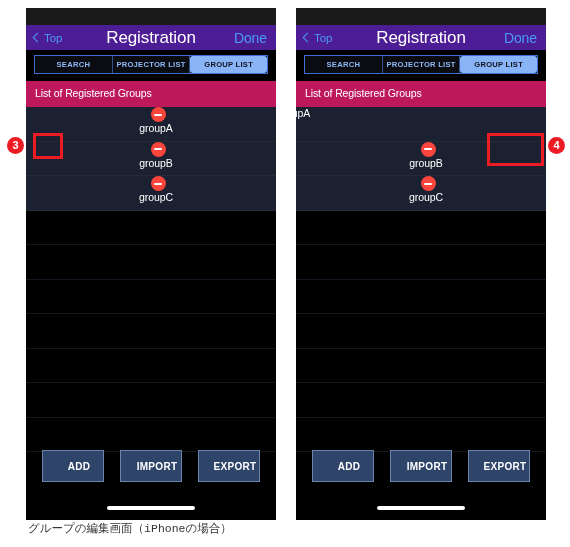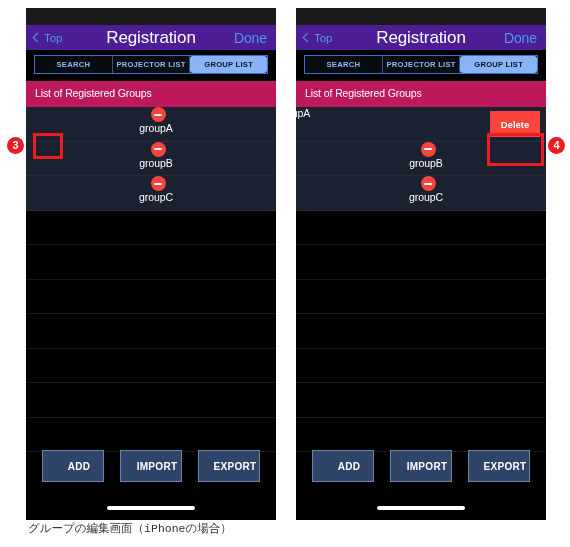--- a/index.html
+++ b/index.html
@@ -351,21 +351,20 @@
         <div class="seg">PROJECTOR LIST</div>
         <div class="seg active">GROUP LIST</div>
       </div>
     </div>
 
     <div class="section-head">List of Registered Groups</div>
 
     <div class="list">
       <div class="row filled swiped">
         <span class="row-label">oupA</span>
-        <span class="delete-btn">Delete</span>
       </div>
       <div class="row filled">
         <span class="minus-icon"></span>
         <span class="row-label">groupB</span>
       </div>
       <div class="row filled">
         <span class="minus-icon"></span>
         <span class="row-label">groupC</span>
       </div>
       <div class="row empty"></div>

